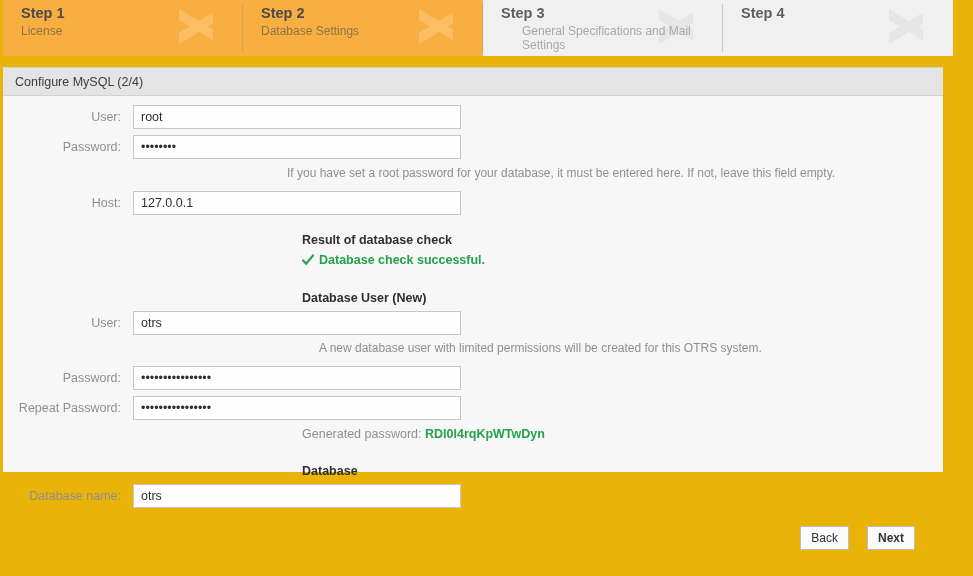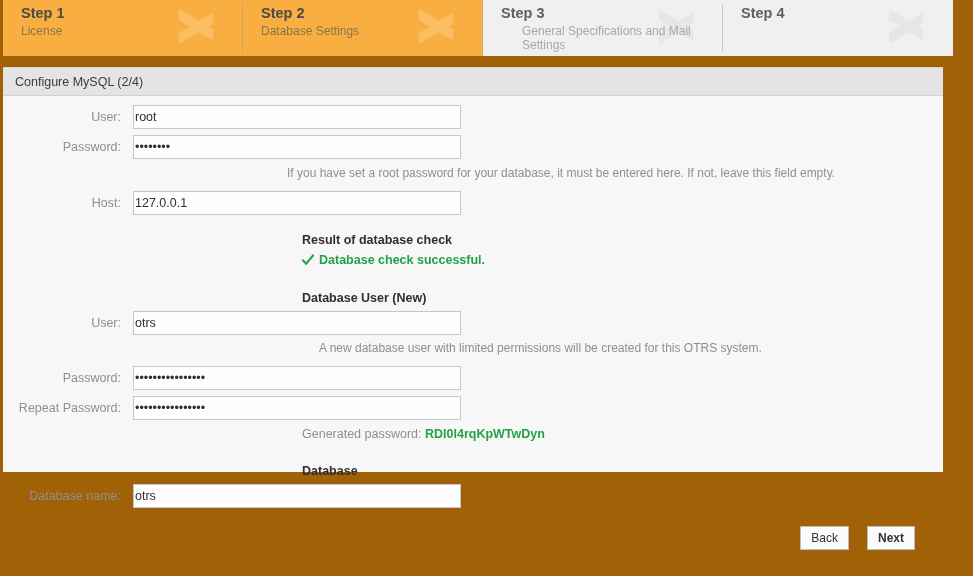--- a/index.html
+++ b/index.html
@@ -7,21 +7,21 @@
     width: 973px; height: 576px;
     background: #ffffff;
     font-family: "Liberation Sans", sans-serif;
     overflow: hidden;
   }
 
   #app {
     position: relative;
     width: 973px;
     height: 576px;
-    background: #a16207;
+    background: #eab308;
     box-sizing: border-box;
   }
 
   
   .steps-bar {
     position: absolute;
     left: 3px;
     top: 0;
     width: 950px;
     height: 56px;
@@ -144,21 +144,21 @@
   }
   .fld {
     width: 328px;
     height: 24px;
     box-sizing: border-box;
     border: 1px solid #c6c6c6;
     background: #fefefe;
     font-family: "Liberation Sans", sans-serif;
     font-size: 12.5px;
     color: #2e2e2e;
-    padding: 0 1px;
+    padding: 0 7px;
     outline: none;
     border-radius: 0;
   }
 
   .hint {
     position: absolute;
     left: 284px;
     font-size: 12px;
     color: #8f8f8f;
   }

